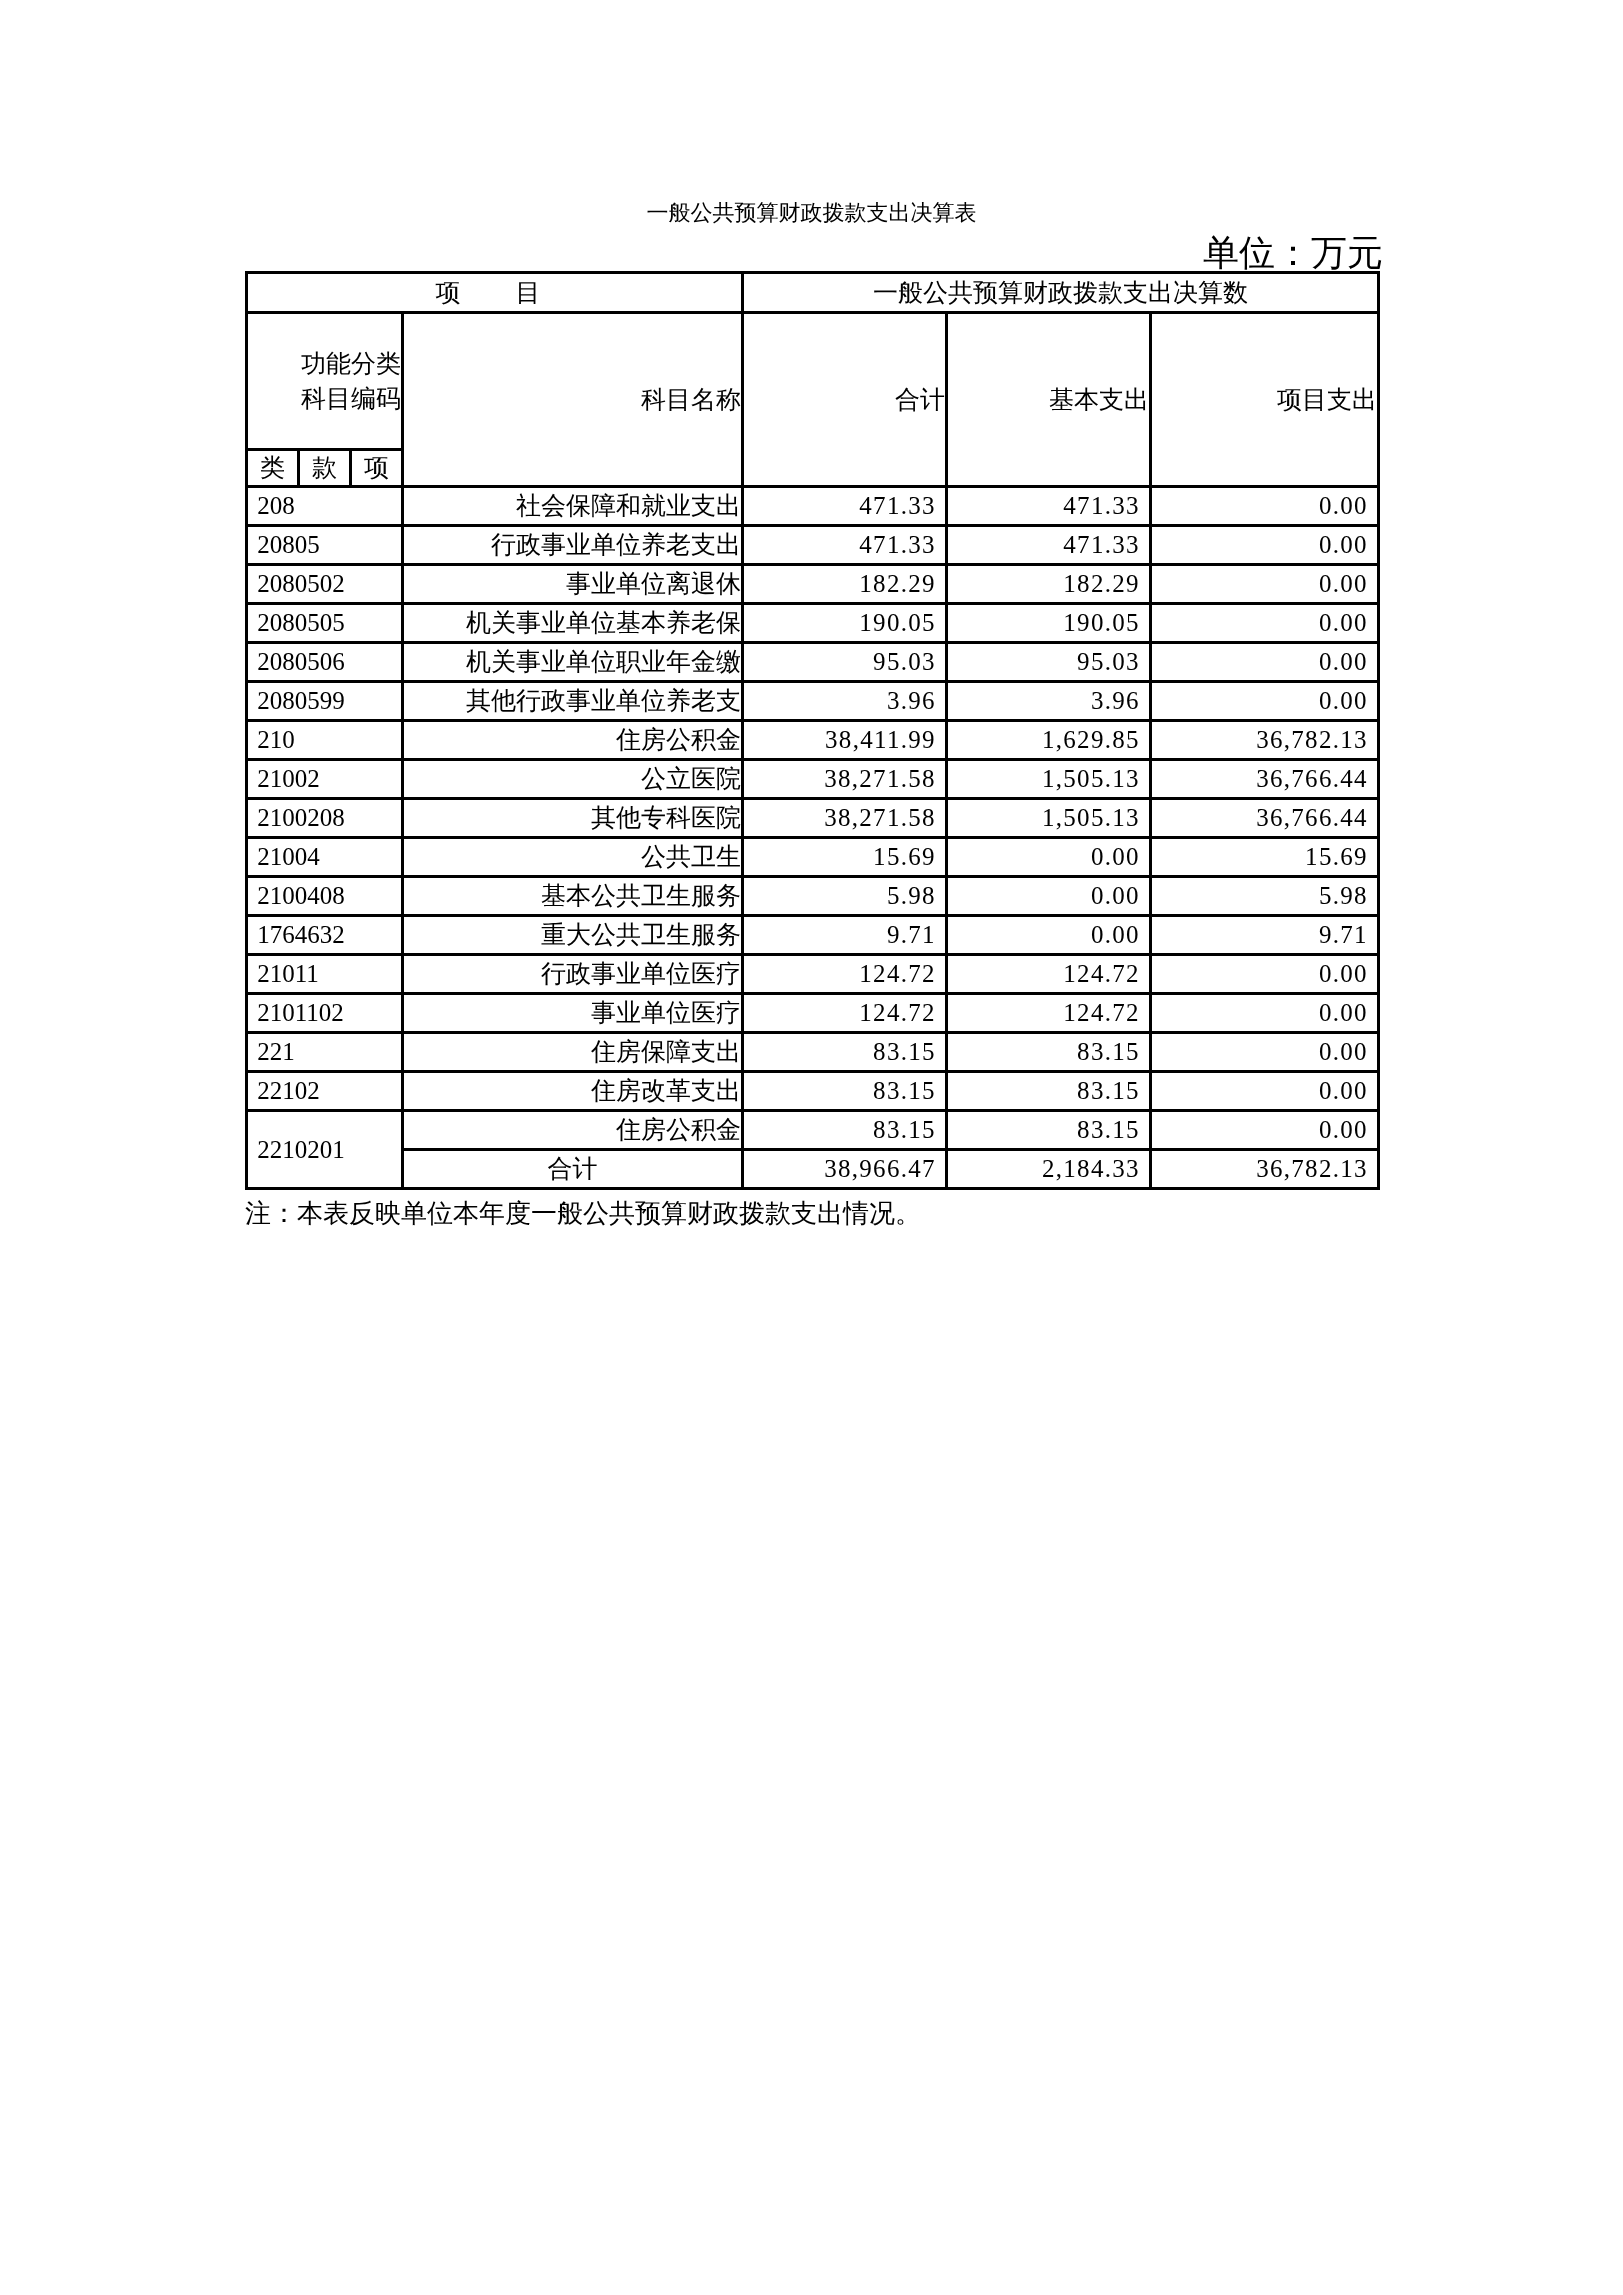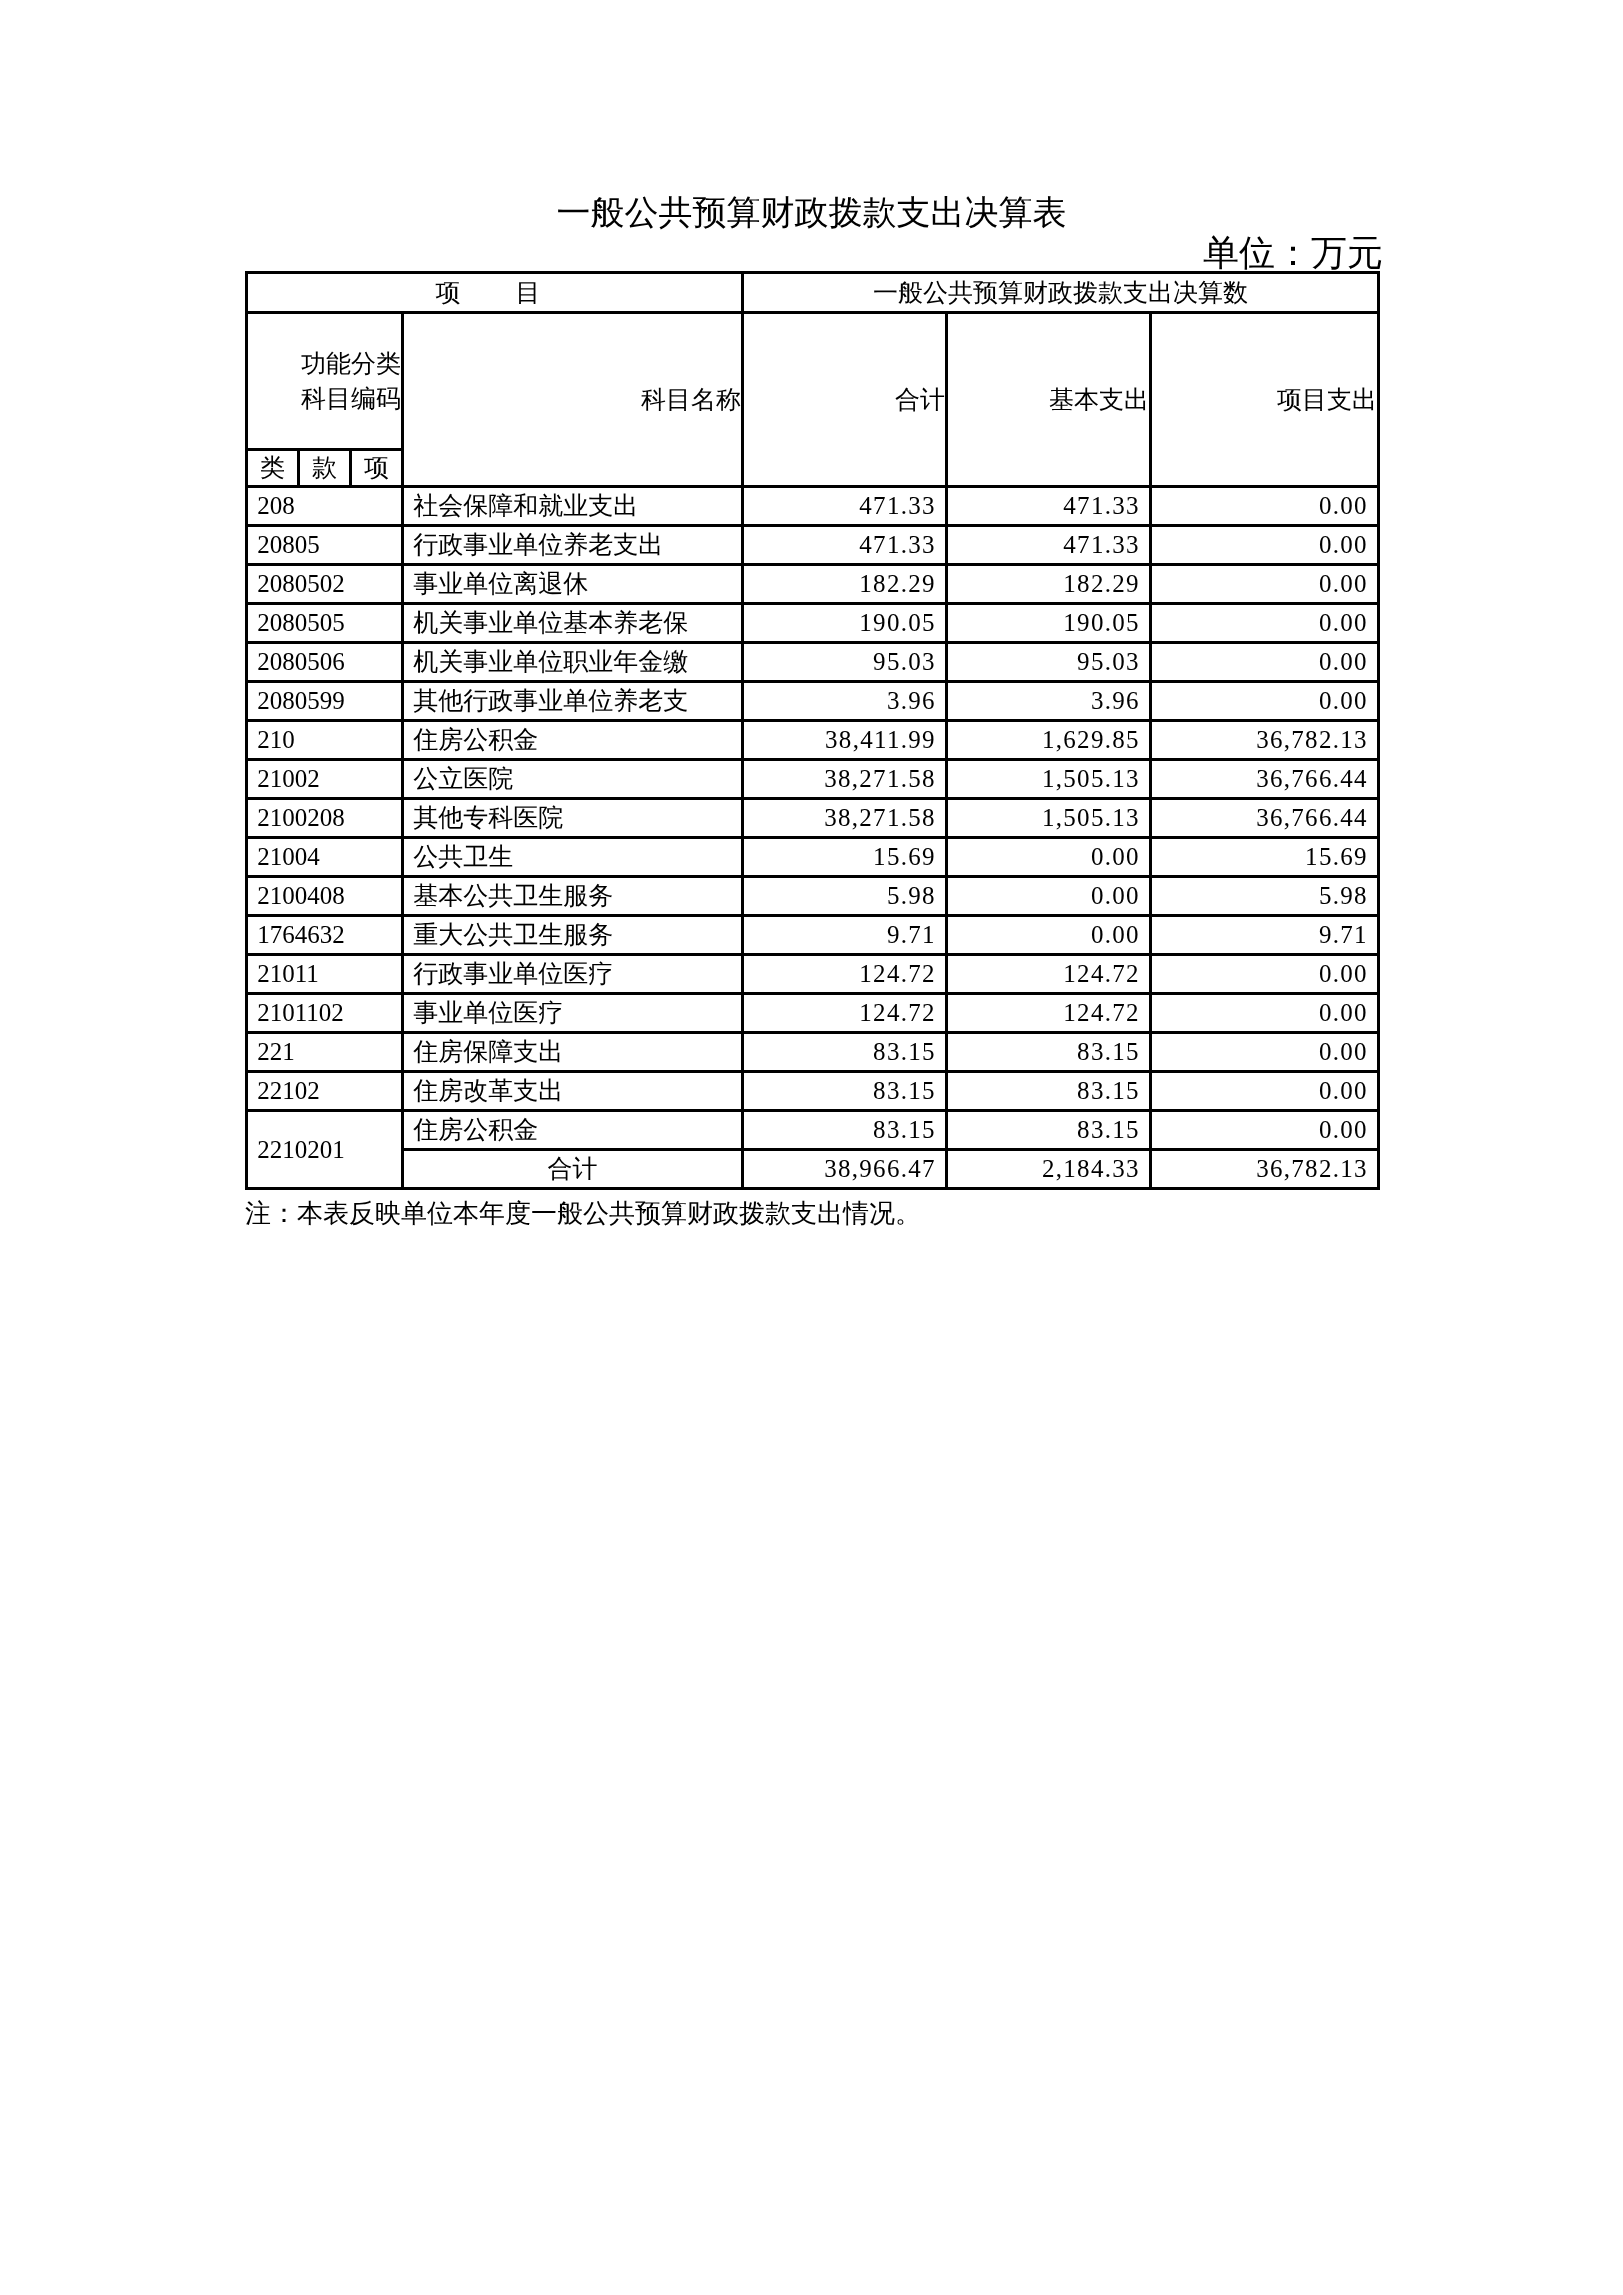--- a/index.html
+++ b/index.html
@@ -3,21 +3,21 @@
 <meta charset="utf-8">
 <style>
   html, body { margin: 0; padding: 0; background: #ffffff; }
   body {
     width: 1623px; height: 2295px; position: relative; overflow: hidden;
     font-family: "DejaVu Serif", "Liberation Serif", serif;
     color: #000;
   }
   .title {
     position: absolute; left: 0; width: 1623px; top: 196px;
-    text-align: center; font-size: 34px; line-height: 33px;
+    text-align: center; font-size: 22px; line-height: 33px;
   }
   .unit {
     position: absolute; right: 240px; top: 236px;
     font-size: 36px; line-height: 33px; margin-left: 17px;
   }
   table.grid {
     position: absolute; left: 245px; top: 271px;
     width: 1131px;
     border-collapse: collapse;
     table-layout: fixed;
@@ -29,21 +29,21 @@
     overflow: hidden;
     white-space: nowrap;
     line-height: 1.1;
   }
   .h1 td { height: 37px; text-align: center; }
   .h2 td { text-align: right; }
   .h2 .code-head { height: 134px; line-height: 35px; vertical-align: middle; }
   .h3 td { height: 34px; text-align: center; }
   .row td { height: 36px; }
   td.code { padding-left: 9.2px !important; text-align: left; margin-top: 9px; }
-  td.name { padding-left: 9.2px !important; text-align: left; }
+  td.name { padding-left: 9.2px !important; text-align: right; }
   td.num  { padding-right: 9.2px !important; text-align: right; font-family: "Liberation Serif", "DejaVu Serif", serif; letter-spacing: 1.3px; }
   td.code { font-family: "Liberation Serif", "DejaVu Serif", serif; }
   td.total-label { text-align: center; }
   .note {
     position: absolute; left: 245px; top: 1197px;
     font-size: 26px; line-height: 33px;
   }
 </style>
 </head>
 <body>

